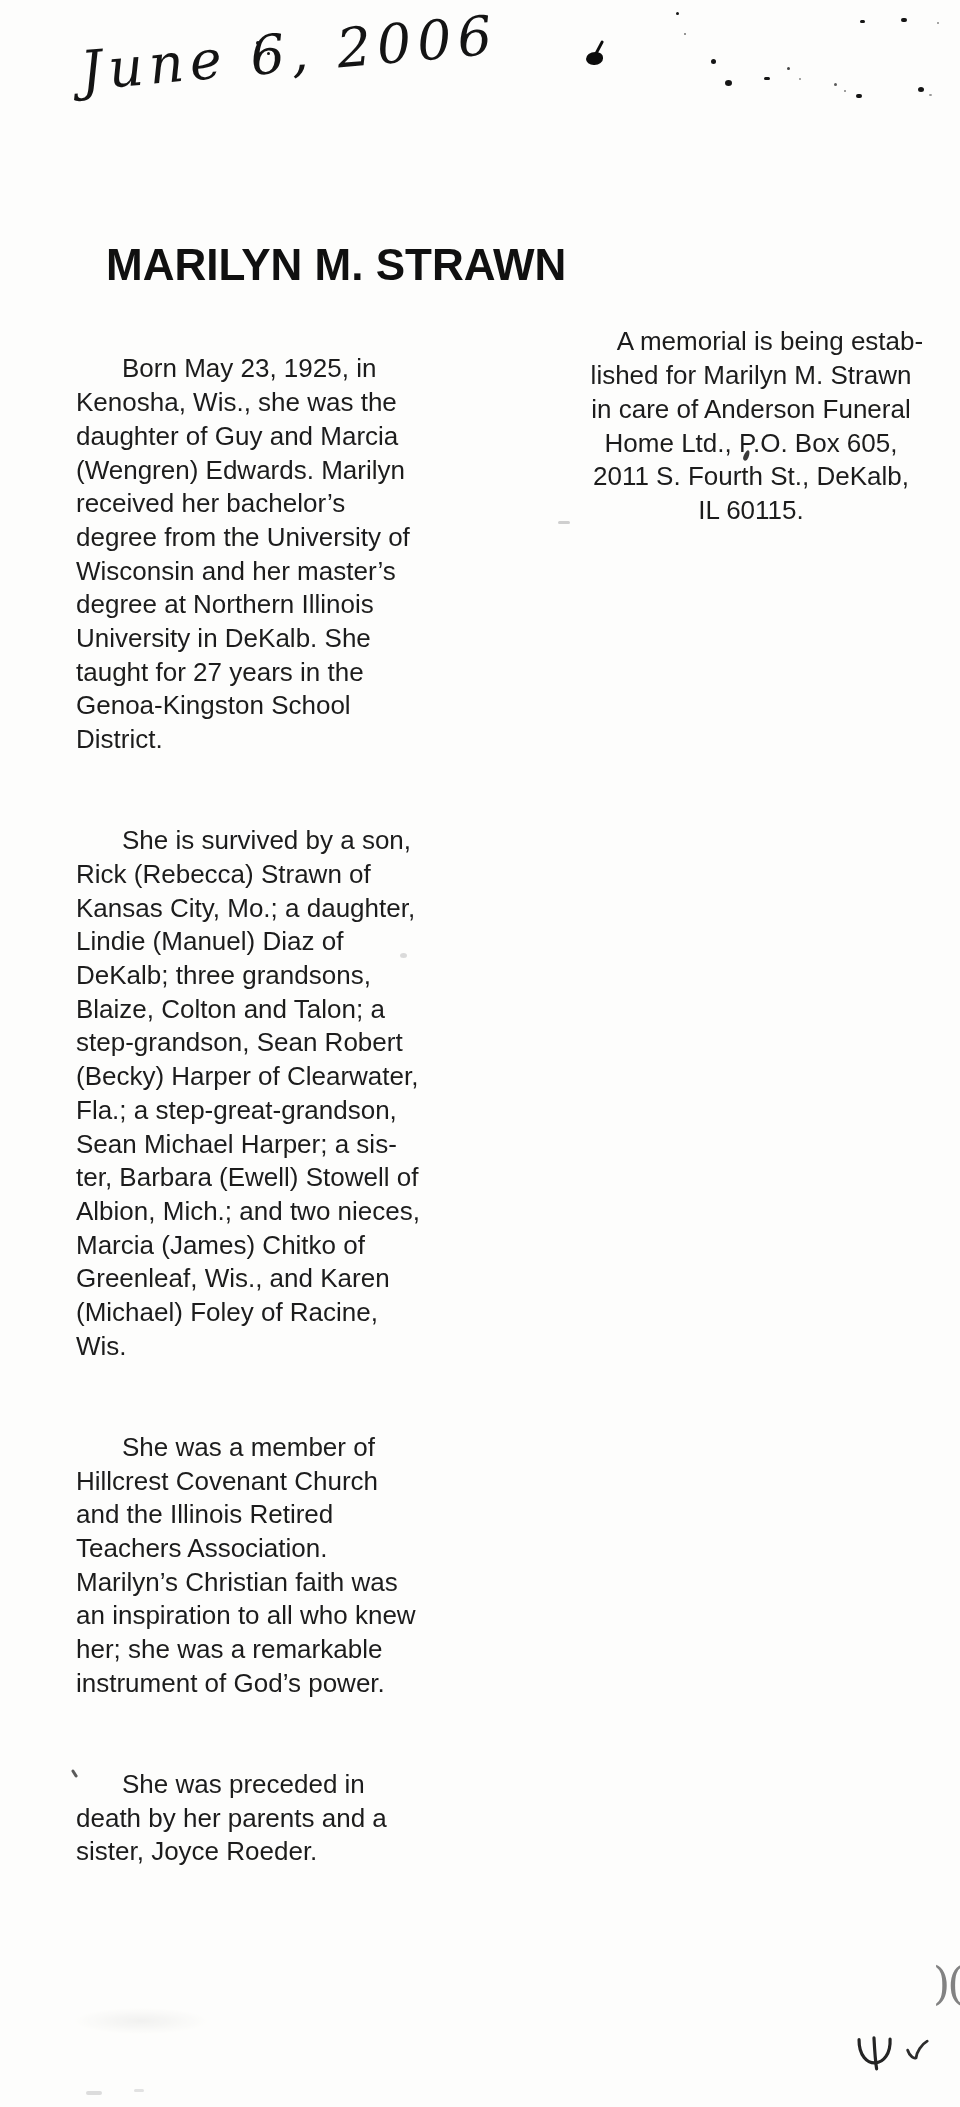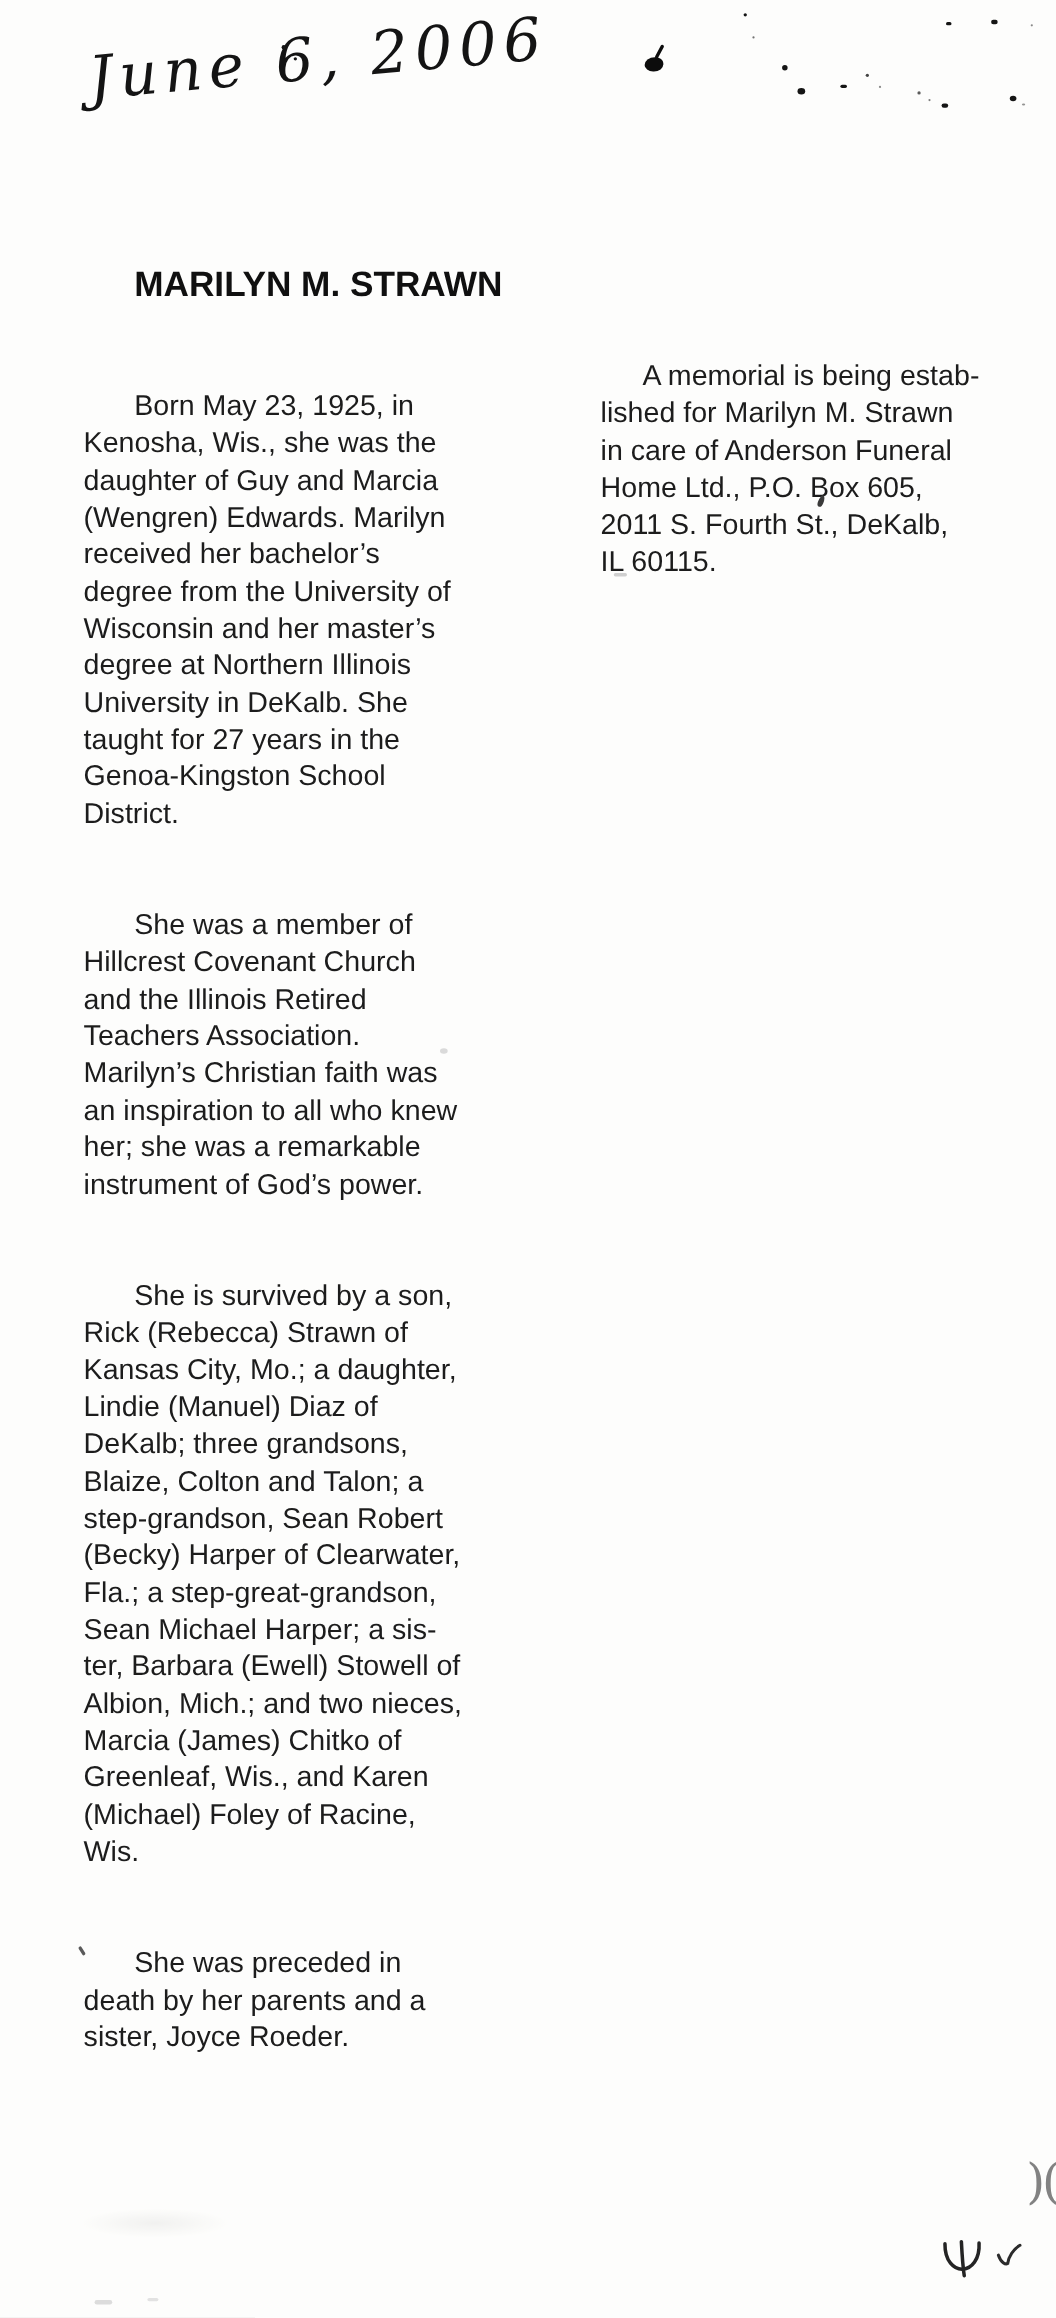--- a/index.html
+++ b/index.html
@@ -17,35 +17,34 @@
     font-style:italic;
     font-size:54px;
     letter-spacing:6px;
     color:#141414;
     transform:rotate(-5deg);
     transform-origin:left top;
     white-space:pre;
   }
   .headline{
     position:absolute;left:106px;top:240px;
-    font-size:32px;font-weight:bold;
+    font-size:44px;font-weight:bold;
     letter-spacing:0px;color:#101010;
     white-space:pre;
-    margin-left:16px;
   }
   .col{
     position:absolute;
     font-size:26px;
     line-height:33.7px;
     color:#1c1c1c;
     white-space:pre;
   }
   .col p{margin:0;text-indent:46px;}
   .left-col{left:76px;top:285px;width:402px;}
-  .right-col{left:546px;top:258px;width:410px;}
+  .right-col{left:546px;top:258px;width:410px;text-align:center;}
   .right-col p{text-indent:38px;}
   .speck{position:absolute;background:#151515;border-radius:50%;}
   .blob{position:absolute;left:586px;top:52px;width:17px;height:13px;
         background:#0c0c0c;border-radius:60% 45% 55% 50%;}
   .blob-tail{position:absolute;left:598px;top:40px;width:3px;height:14px;
         background:#0c0c0c;border-radius:2px;transform:rotate(28deg);}
   .apostrophe-mark{position:absolute;left:744px;top:450px;width:5px;height:11px;
         background:#3a3a3a;border-radius:50% 50% 50% 50%/60% 60% 40% 40%;
         transform:rotate(22deg);}
   .faint-dash{position:absolute;left:558px;top:521px;width:12px;height:3px;
@@ -105,44 +104,44 @@
 daughter of Guy and Marcia
 (Wengren) Edwards. Marilyn
 received her bachelor’s
 degree from the University of
 Wisconsin and her master’s
 degree at Northern Illinois
 University in DeKalb. She
 taught for 27 years in the
 Genoa-Kingston School
 District.</p>
-    <p>She was a member of
-Hillcrest Covenant Church
-and the Illinois Retired
-Teachers Association.
-Marilyn’s Christian faith was
-an inspiration to all who knew
-her; she was a remarkable
-instrument of God’s power.</p>
     <p>She is survived by a son,
 Rick (Rebecca) Strawn of
 Kansas City, Mo.; a daughter,
 Lindie (Manuel) Diaz of
 DeKalb; three grandsons,
 Blaize, Colton and Talon; a
 step-grandson, Sean Robert
 (Becky) Harper of Clearwater,
 Fla.; a step-great-grandson,
 Sean Michael Harper; a sis-
 ter, Barbara (Ewell) Stowell of
 Albion, Mich.; and two nieces,
 Marcia (James) Chitko of
 Greenleaf, Wis., and Karen
 (Michael) Foley of Racine,
 Wis.</p>
+    <p>She was a member of
+Hillcrest Covenant Church
+and the Illinois Retired
+Teachers Association.
+Marilyn’s Christian faith was
+an inspiration to all who knew
+her; she was a remarkable
+instrument of God’s power.</p>
     <p>She was preceded in
 death by her parents and a
 sister, Joyce Roeder.</p>
     
   </section>
 
   <section class="col right-col">
     <p>A memorial is being estab-
 lished for Marilyn M. Strawn
 in care of Anderson Funeral

